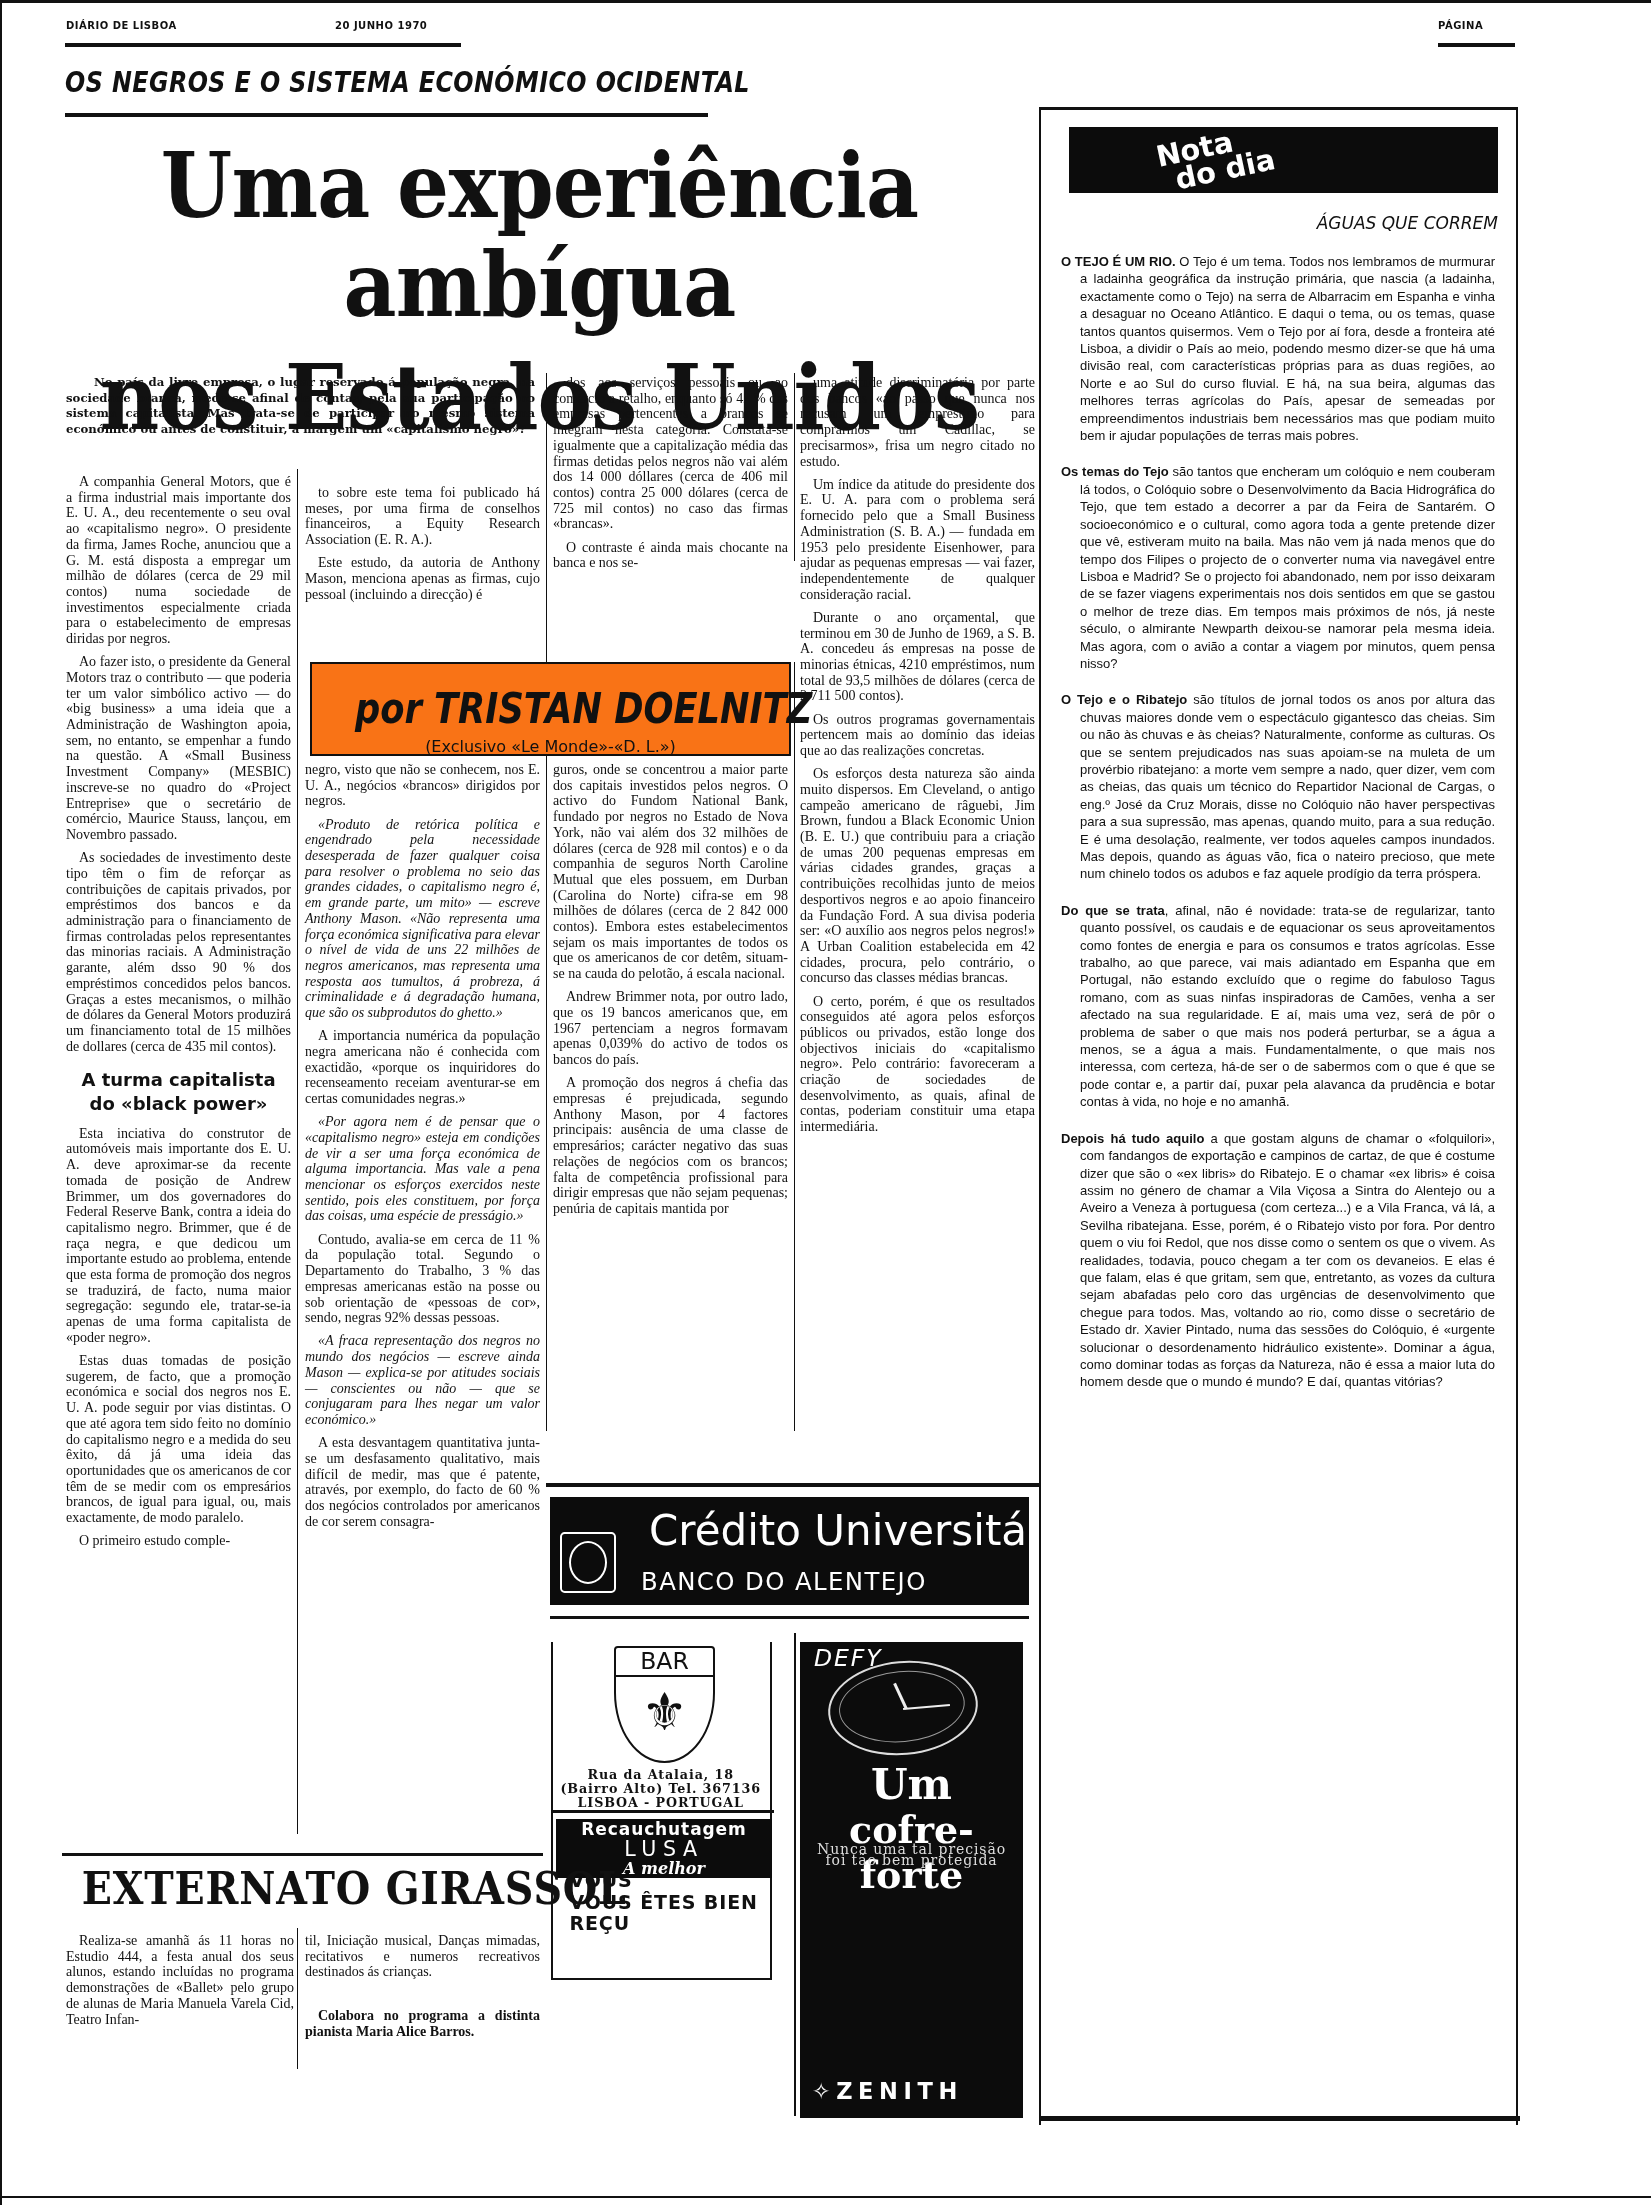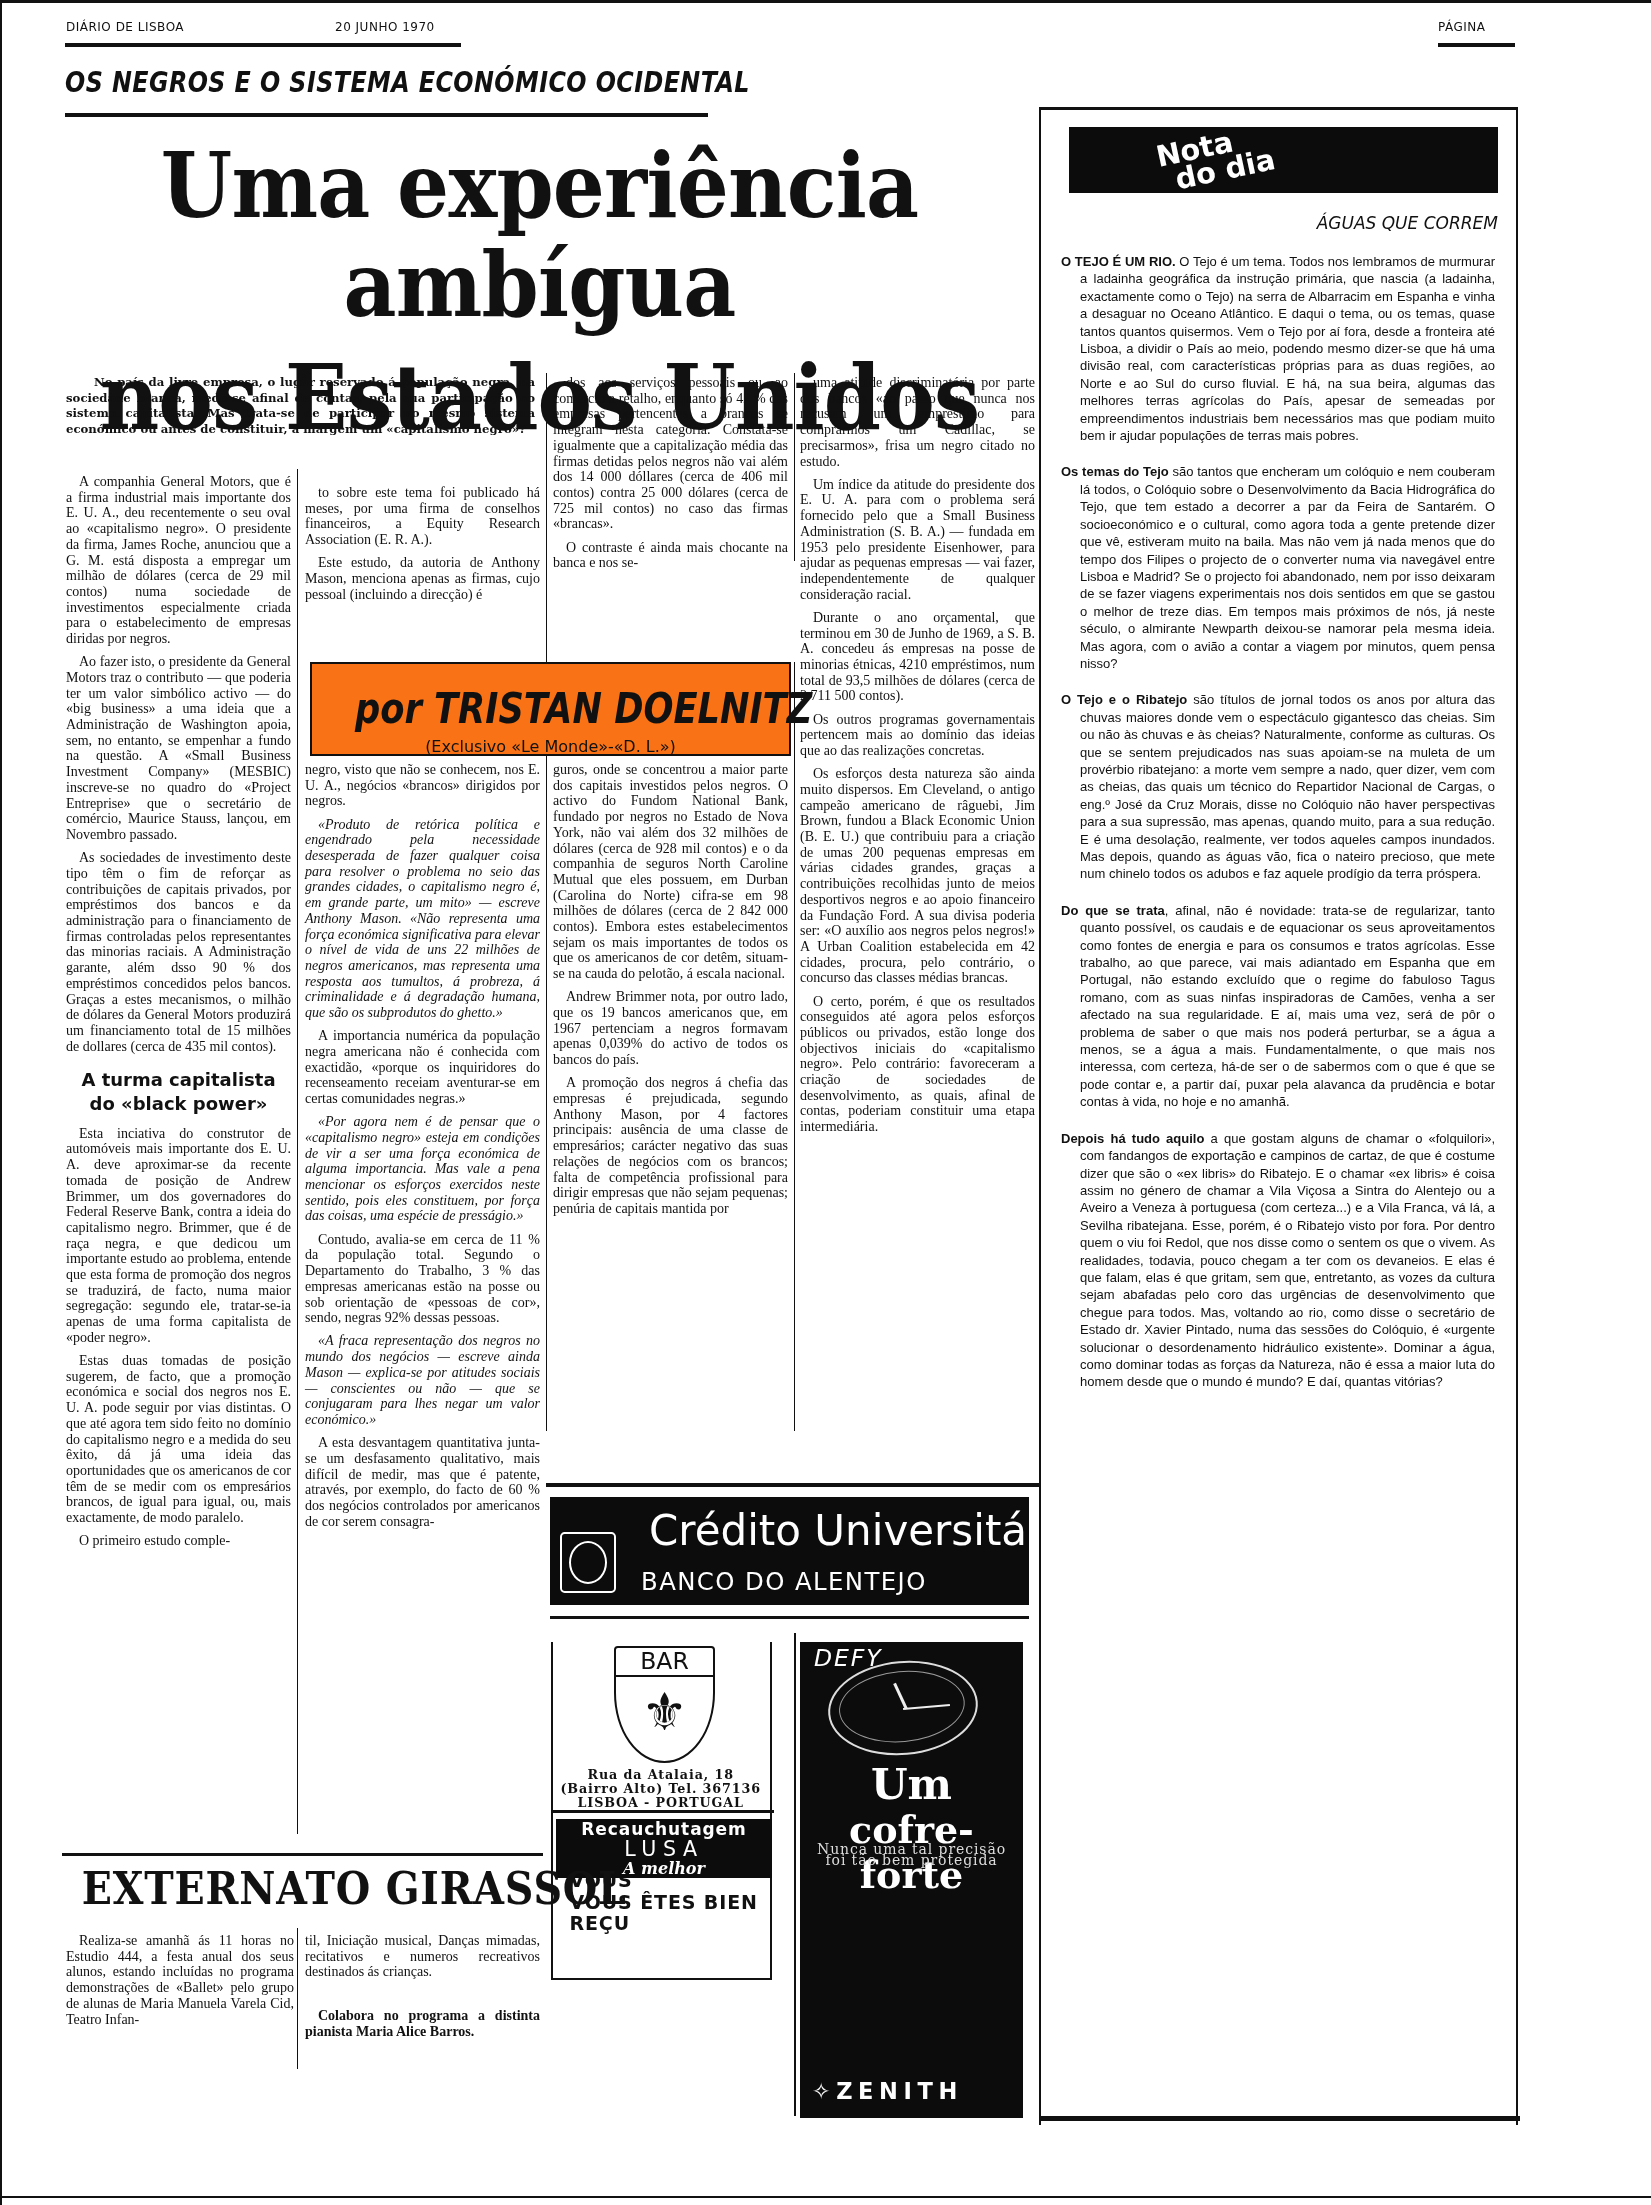--- a/index.html
+++ b/index.html
@@ -1,19 +1,19 @@
 <!DOCTYPE html>
 <html style="font-size:7.5px"><head>
 <meta charset="utf-8">
 <style>
   * { box-sizing: border-box; margin: 0; padding: 0; }
   html, body { width: 1652px; height: 2205px; background: #ffffff; overflow: hidden; }
   body { position: relative; color: #111; font-family: "DejaVu Serif", serif; }
   .abs { position: absolute; }
-  .masthead { font-family: "DejaVu Sans", sans-serif; font-weight: normal; font-size: 12px; letter-spacing: 0.5px; }
+  .masthead { font-family: "DejaVu Sans", sans-serif; font-weight: bold; font-size: 10px; letter-spacing: 0.5px; }
   .rule { position: absolute; background: #111; }
   .kicker { font-family: "DejaVu Sans", sans-serif; font-weight: bold; font-style: italic; font-size: 28px; letter-spacing: 0.5px; transform: scaleX(0.85); transform-origin: left; white-space: nowrap; }
   .headline { font-family: "DejaVu Serif", serif; font-weight: bold; font-size: 89px; line-height: 99px; text-align: center; letter-spacing: -0.9px; transform: scaleX(0.92); }
   .lead { font-family: "DejaVu Serif", serif; font-weight: bold; font-size: 11.7px; line-height: 15.5px; text-align: justify; text-indent: 28px; }
   .col { position: absolute; font-family: "Liberation Serif", serif; font-size: 14px; line-height: 15.7px; text-align: justify; hyphens: auto; }
   .col p { text-indent: 13px; margin-bottom: 7.5px; }
   .col p.bold { font-weight: bold; }
   .col-sep { position: absolute; width: 1.4px; background: #111; }
   .subhead { font-family: "DejaVu Sans", sans-serif; font-weight: bold; font-size: 18px; line-height: 24px; text-align: center; margin: 14px 0 9.4px; }
   .byline-box { position: absolute; border: 2.8px solid #111; background: #f97316; text-align: center; }

